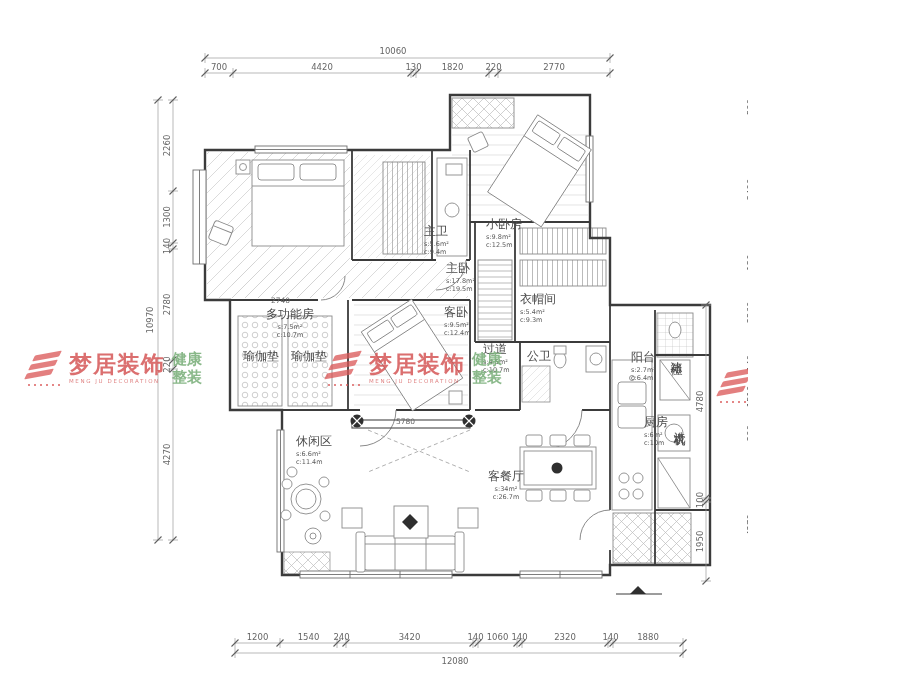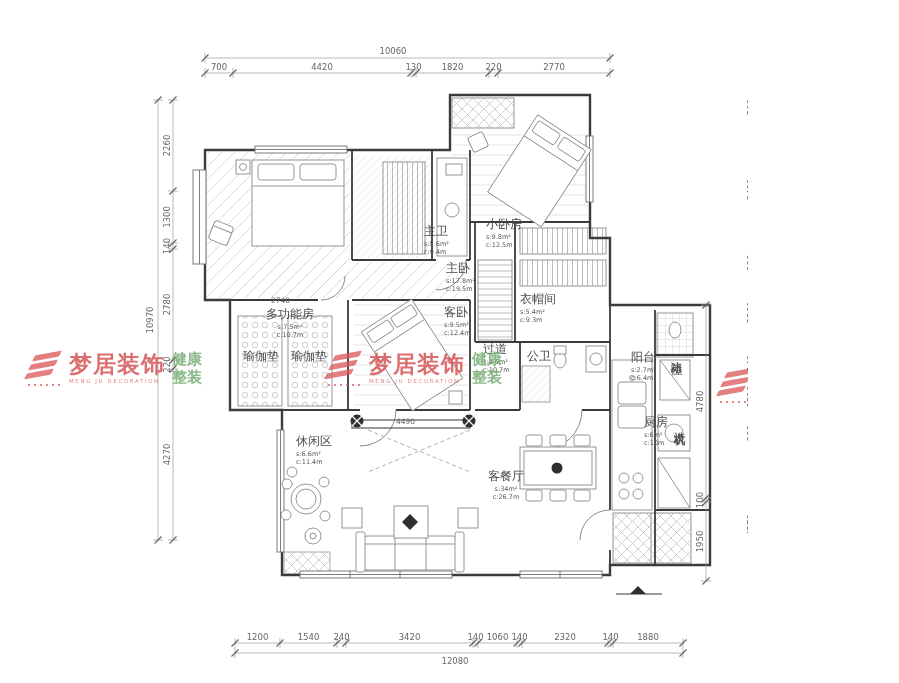--- a/index.html
+++ b/index.html
@@ -440,21 +440,21 @@
       <div class="room-label" style="left: 291px; top: 339px;">
         <div class="rname">瑜伽垫</div>
       </div>
       <div class="room-label vert" style="left: 668px; top: 342px;">
         <div class="rname">冰箱位</div>
       </div>
       <div class="room-label vert" style="left: 671px; top: 412px;">
         <div class="rname">洗衣机</div>
       </div>
       <div class="note-label" style="left: 271px; top: 286px;">2740</div>
-      <div class="note-label" style="left: 396px; top: 407px;">4490</div>
+      <div class="note-label" style="left: 396px; top: 407px;">5780</div>
     </div>
 
   <div class="watermark" style="left:26px;top:340px;">
     <div class="wm-logo">
       <div class="wm-bar b1"></div>
         <div class="wm-bar b2"></div>
         <div class="wm-bar b3"></div>
         <div class="wm-dotrow"></div>
     </div>
     <div class="wm-brandcol">

